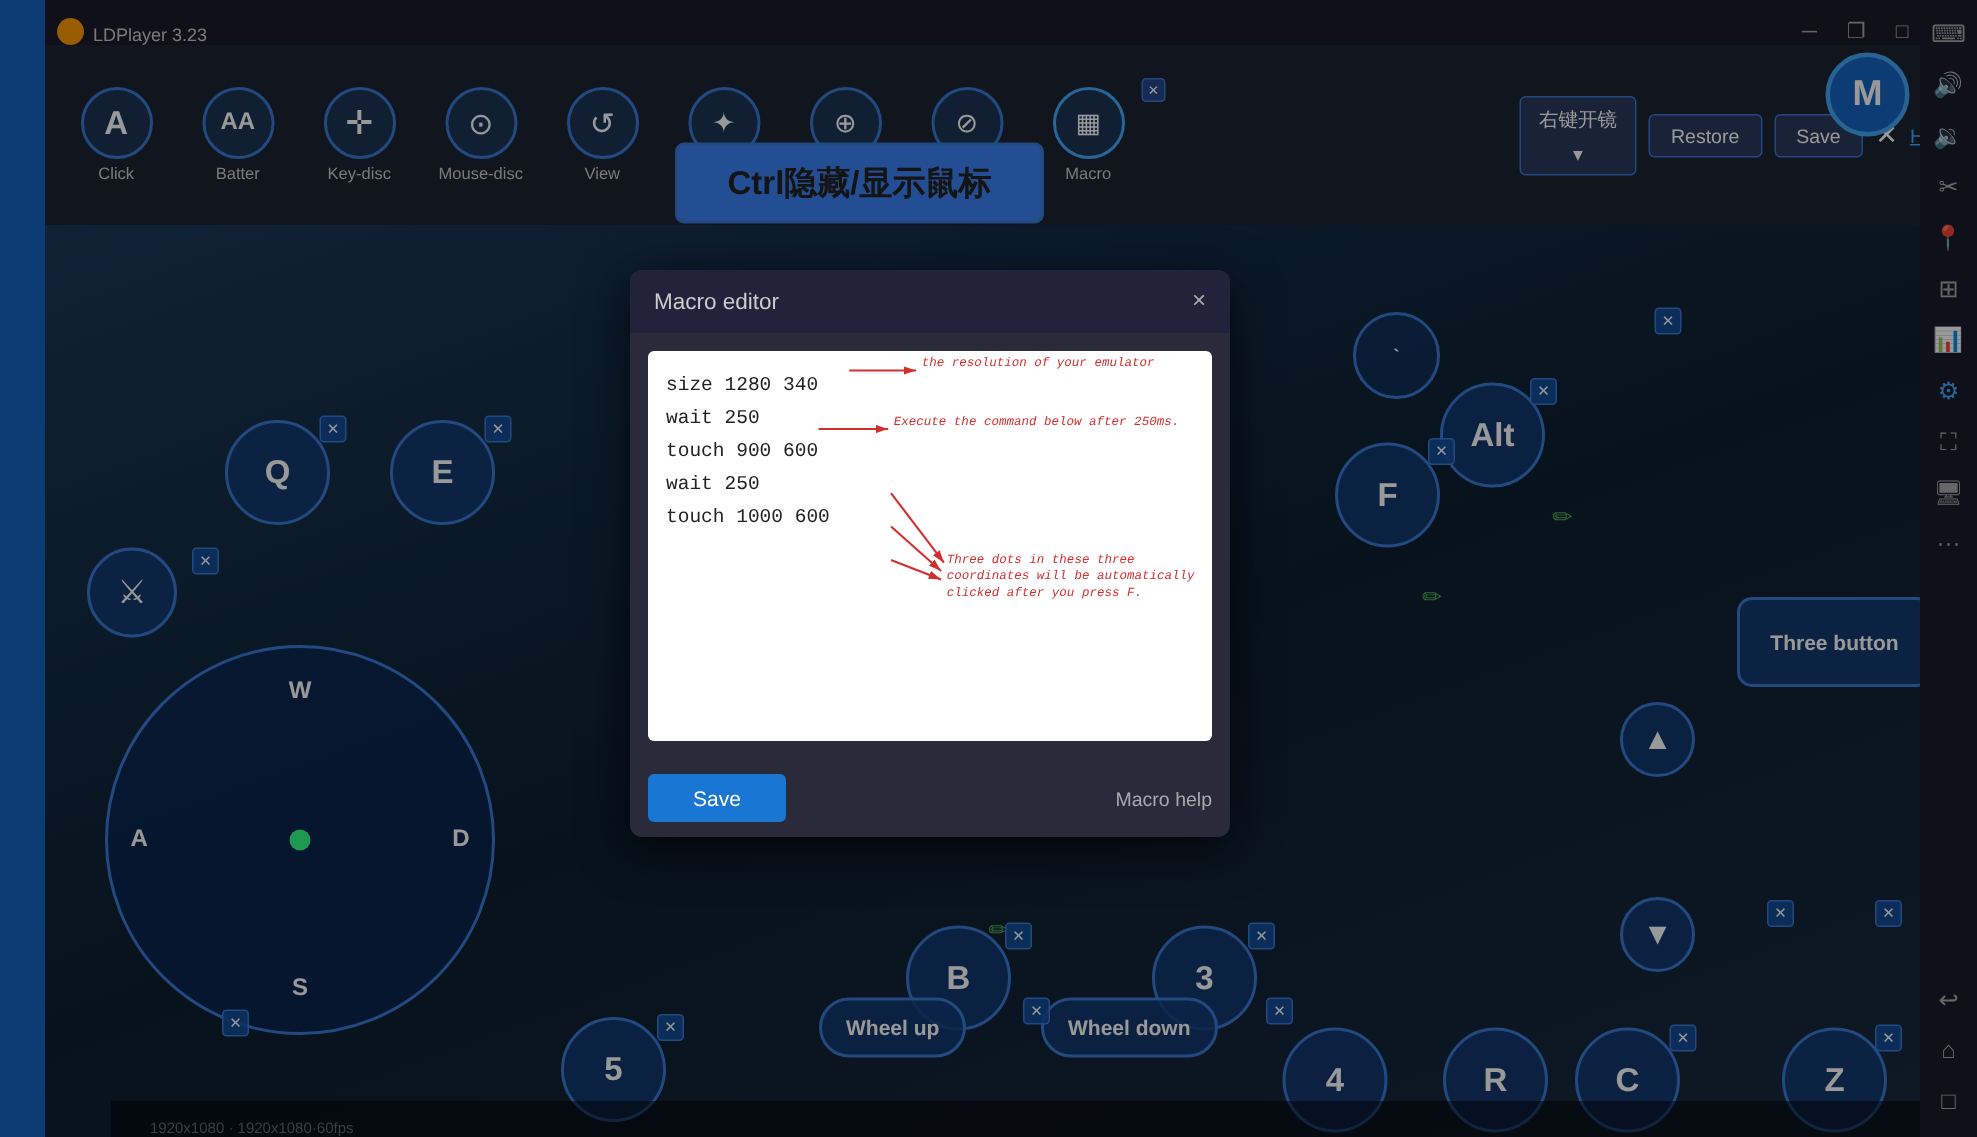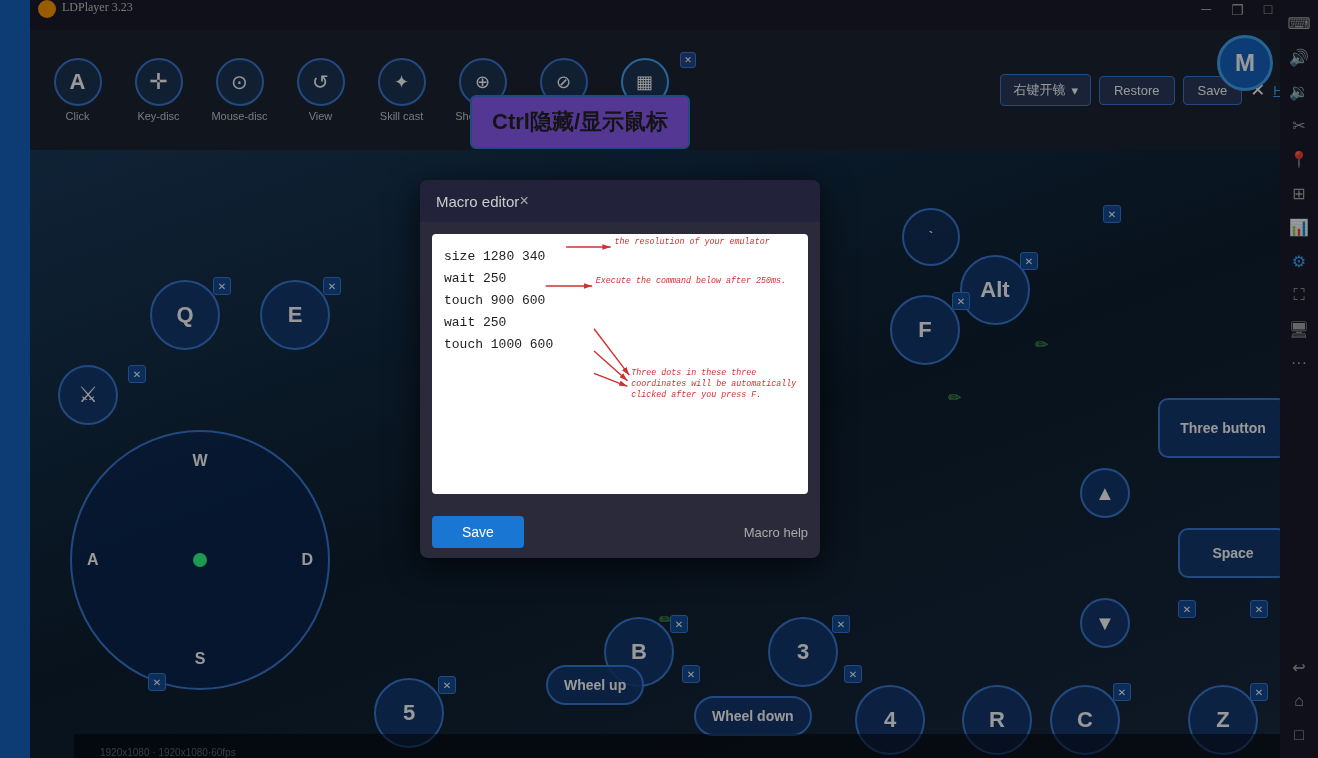--- a/index.html
+++ b/index.html
@@ -12,24 +12,23 @@
       position: relative;
     }
 
     
     .title-bar {
       position: absolute;
       top: 0; left: 0; right: 0;
       height: 30px;
       background: #1c1c2e;
       display: flex;
-      align-items: flex-start;
+      align-items: flex-end;
       padding: 0 8px;
       z-index: 100;
-      font-family: Liberation Serif, serif;
     }
     .title-bar-logo {
       width: 18px; height: 18px;
       background: #f90;
       border-radius: 50%;
       margin-right: 6px;
     }
     .title-bar-text {
       color: #ccc;
       font-size: 12px;
@@ -94,20 +93,21 @@
       background: #2a3a5a;
       color: #fff;
       border: 1px solid #3a7bd5;
       border-radius: 4px;
       padding: 6px 12px;
       font-size: 13px;
       cursor: pointer;
       display: flex;
       align-items: center;
       gap: 6px;
+      flex-direction: column;
     }
     .btn-normal {
       background: #2a3a5a;
       color: #fff;
       border: 1px solid #3a7bd5;
       border-radius: 4px;
       padding: 6px 14px;
       font-size: 13px;
       cursor: pointer;
     }
@@ -133,29 +133,28 @@
       border: none;
       font-size: 13px;
       cursor: pointer;
       text-decoration: underline;
     }
 
     
     .ctrl-hint {
       position: absolute;
       top: 95px; left: 450px;
-      background: #8b5cf6;
+      background: #3b82f6;
       border: 2px solid #3a7bd5;
       border-radius: 6px;
-      padding: 10px 20px;
+      padding: 10px 33px;
       font-size: 22px;
       font-weight: bold;
       color: #222;
       z-index: 200;
-      margin-left: 20px;
     }
 
     
     .game-area {
       position: absolute;
       top: 150px; left: 0;
       width: 1280px;
       height: 608px;
       background: linear-gradient(160deg, #1a3a5a 0%, #0d1f30 50%, #1a2a40 100%);
       overflow: hidden;
@@ -326,21 +325,21 @@
       border-radius: 8px;
       box-shadow: 0 8px 32px rgba(0,0,0,0.7);
       z-index: 400;
       overflow: hidden;
     }
     .dialog-header {
       background: #22223a;
       padding: 12px 16px;
       display: flex;
       align-items: center;
-      justify-content: flex-start;
+      justify-content: space-between;
     }
     .dialog-title {
       color: #ccc;
       font-size: 15px;
     }
     .dialog-close {
       color: #aaa;
       font-size: 16px;
       cursor: pointer;
       background: none;
@@ -456,20 +455,24 @@
     <span class="title-bar-btn">❐</span>
     <span class="title-bar-btn">□</span>
     <span class="title-bar-btn" style="color:#f66;">✕</span>
   </div>
 </div>
 
 <div class="toolbar" style="left:30px; top:30px;">
   <div class="toolbar-item">
     <div class="toolbar-icon" style="font-size:22px; font-weight:bold;">A</div>
     <span class="toolbar-label">Click</span>
+  </div>
+  <div class="toolbar-item">
+    <div class="toolbar-icon" style="font-size:16px; font-weight:bold;">AA</div>
+    <span class="toolbar-label">Batter</span>
   </div>
   <div class="toolbar-item">
     <div class="toolbar-icon" style="font-size:22px;">✛</div>
     <span class="toolbar-label">Key-disc</span>
   </div>
   <div class="toolbar-item">
     <div class="toolbar-icon" style="font-size:20px;">⊙</div>
     <span class="toolbar-label">Mouse-disc</span>
   </div>
   <div class="toolbar-item">
@@ -587,21 +590,21 @@
   <div class="key-btn large" style="left:344px; top:528px;">
     <span>5</span>
   </div>
   <div class="key-x" style="left:408px; top:526px;">✕</div>
 
   <div class="wheel-btn" style="left:516px; top:515px;">
     <span>Wheel up</span>
   </div>
   <div class="key-x" style="left:652px; top:515px;">✕</div>
 
-  <div class="wheel-btn" style="left:664px; top:546px;justify-content:center;">
+  <div class="wheel-btn" style="left:664px; top:515px;justify-content:center;">
     <span>Wheel down</span>
   </div>
   <div class="key-x" style="left:814px; top:515px;">✕</div>
 
   <div class="key-btn large" style="left:932px; top:535px;">
     <span>R</span>
   </div>
 
   <div class="key-btn large" style="left:1020px; top:535px;">
     <span>C</span>
@@ -610,23 +613,20 @@
 
   <div class="key-btn large" style="left:1158px; top:535px;">
     <span>Z</span>
   </div>
   <div class="key-x" style="left:1220px; top:533px;">✕</div>
 
   <div class="right-button-large" style="left:1128px; top:248px; width:130px; height:60px;">
     <span>Three button</span>
   </div>
 
-  <div class="right-button-large" style="left:1148px; top:378px; width:110px; height:50px;">
-    <span>Space</span>
-  </div>
 
   <div class="arrow-btn" style="left:1050px; top:318px;">▲</div>
 
   <div class="arrow-btn" style="left:1050px; top:448px;">▼</div>
 
   <div class="key-x" style="left:1148px; top:450px;">✕</div>
   <div class="key-x" style="left:1220px; top:450px;">✕</div>
 
   <div class="status-bar">
     <span class="status-text">1920x1080 · 1920x1080·60fps</span>

